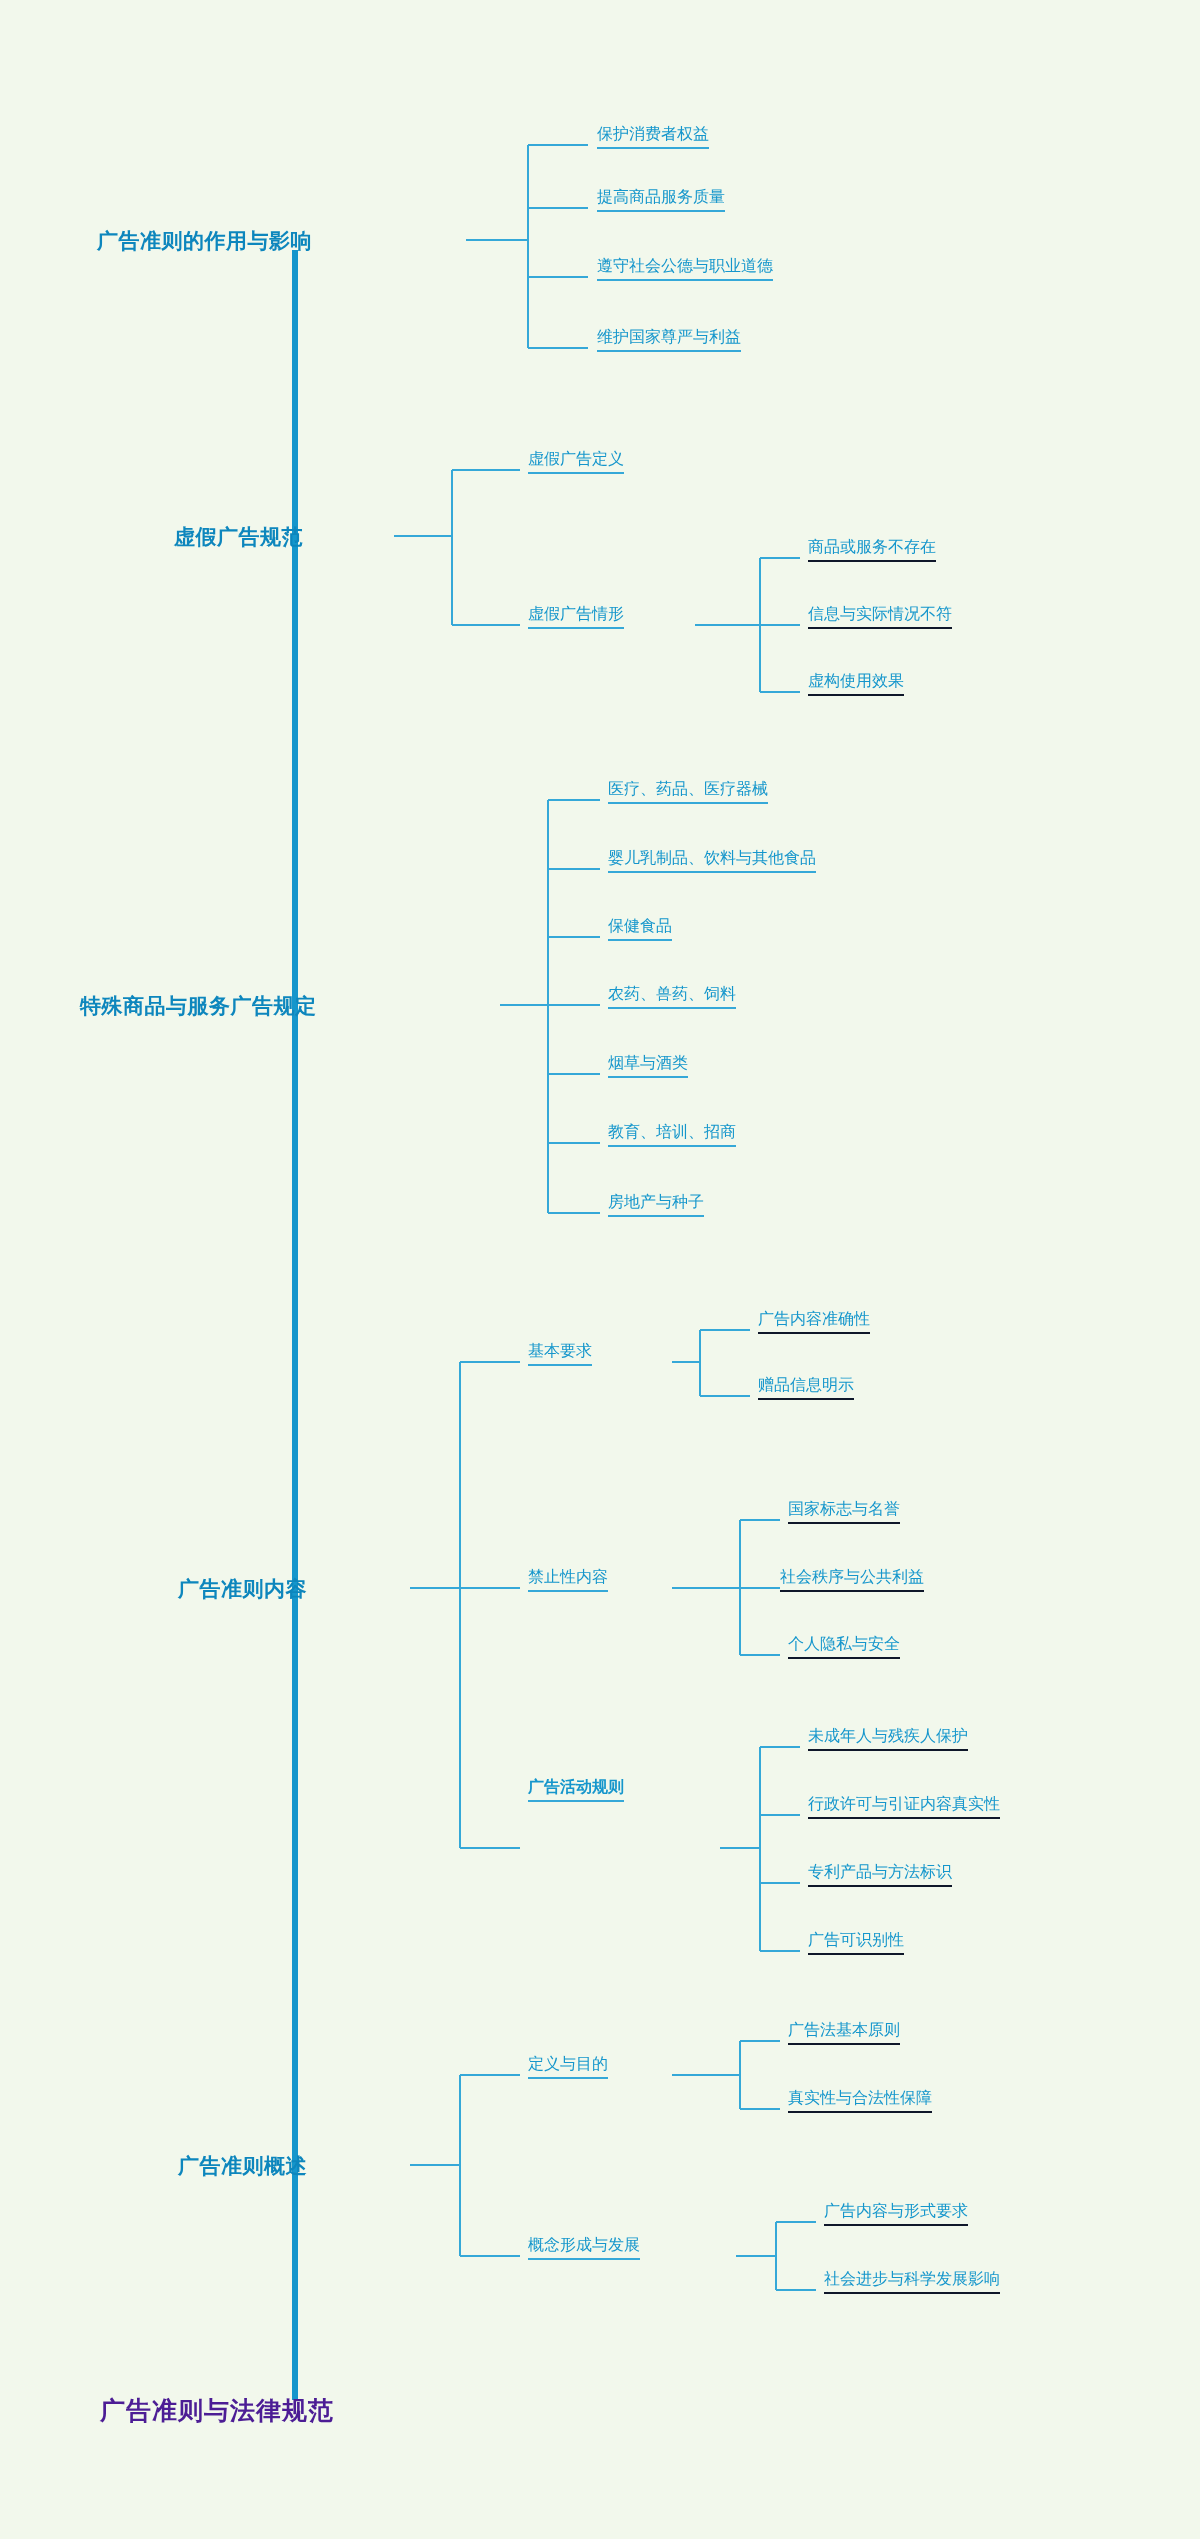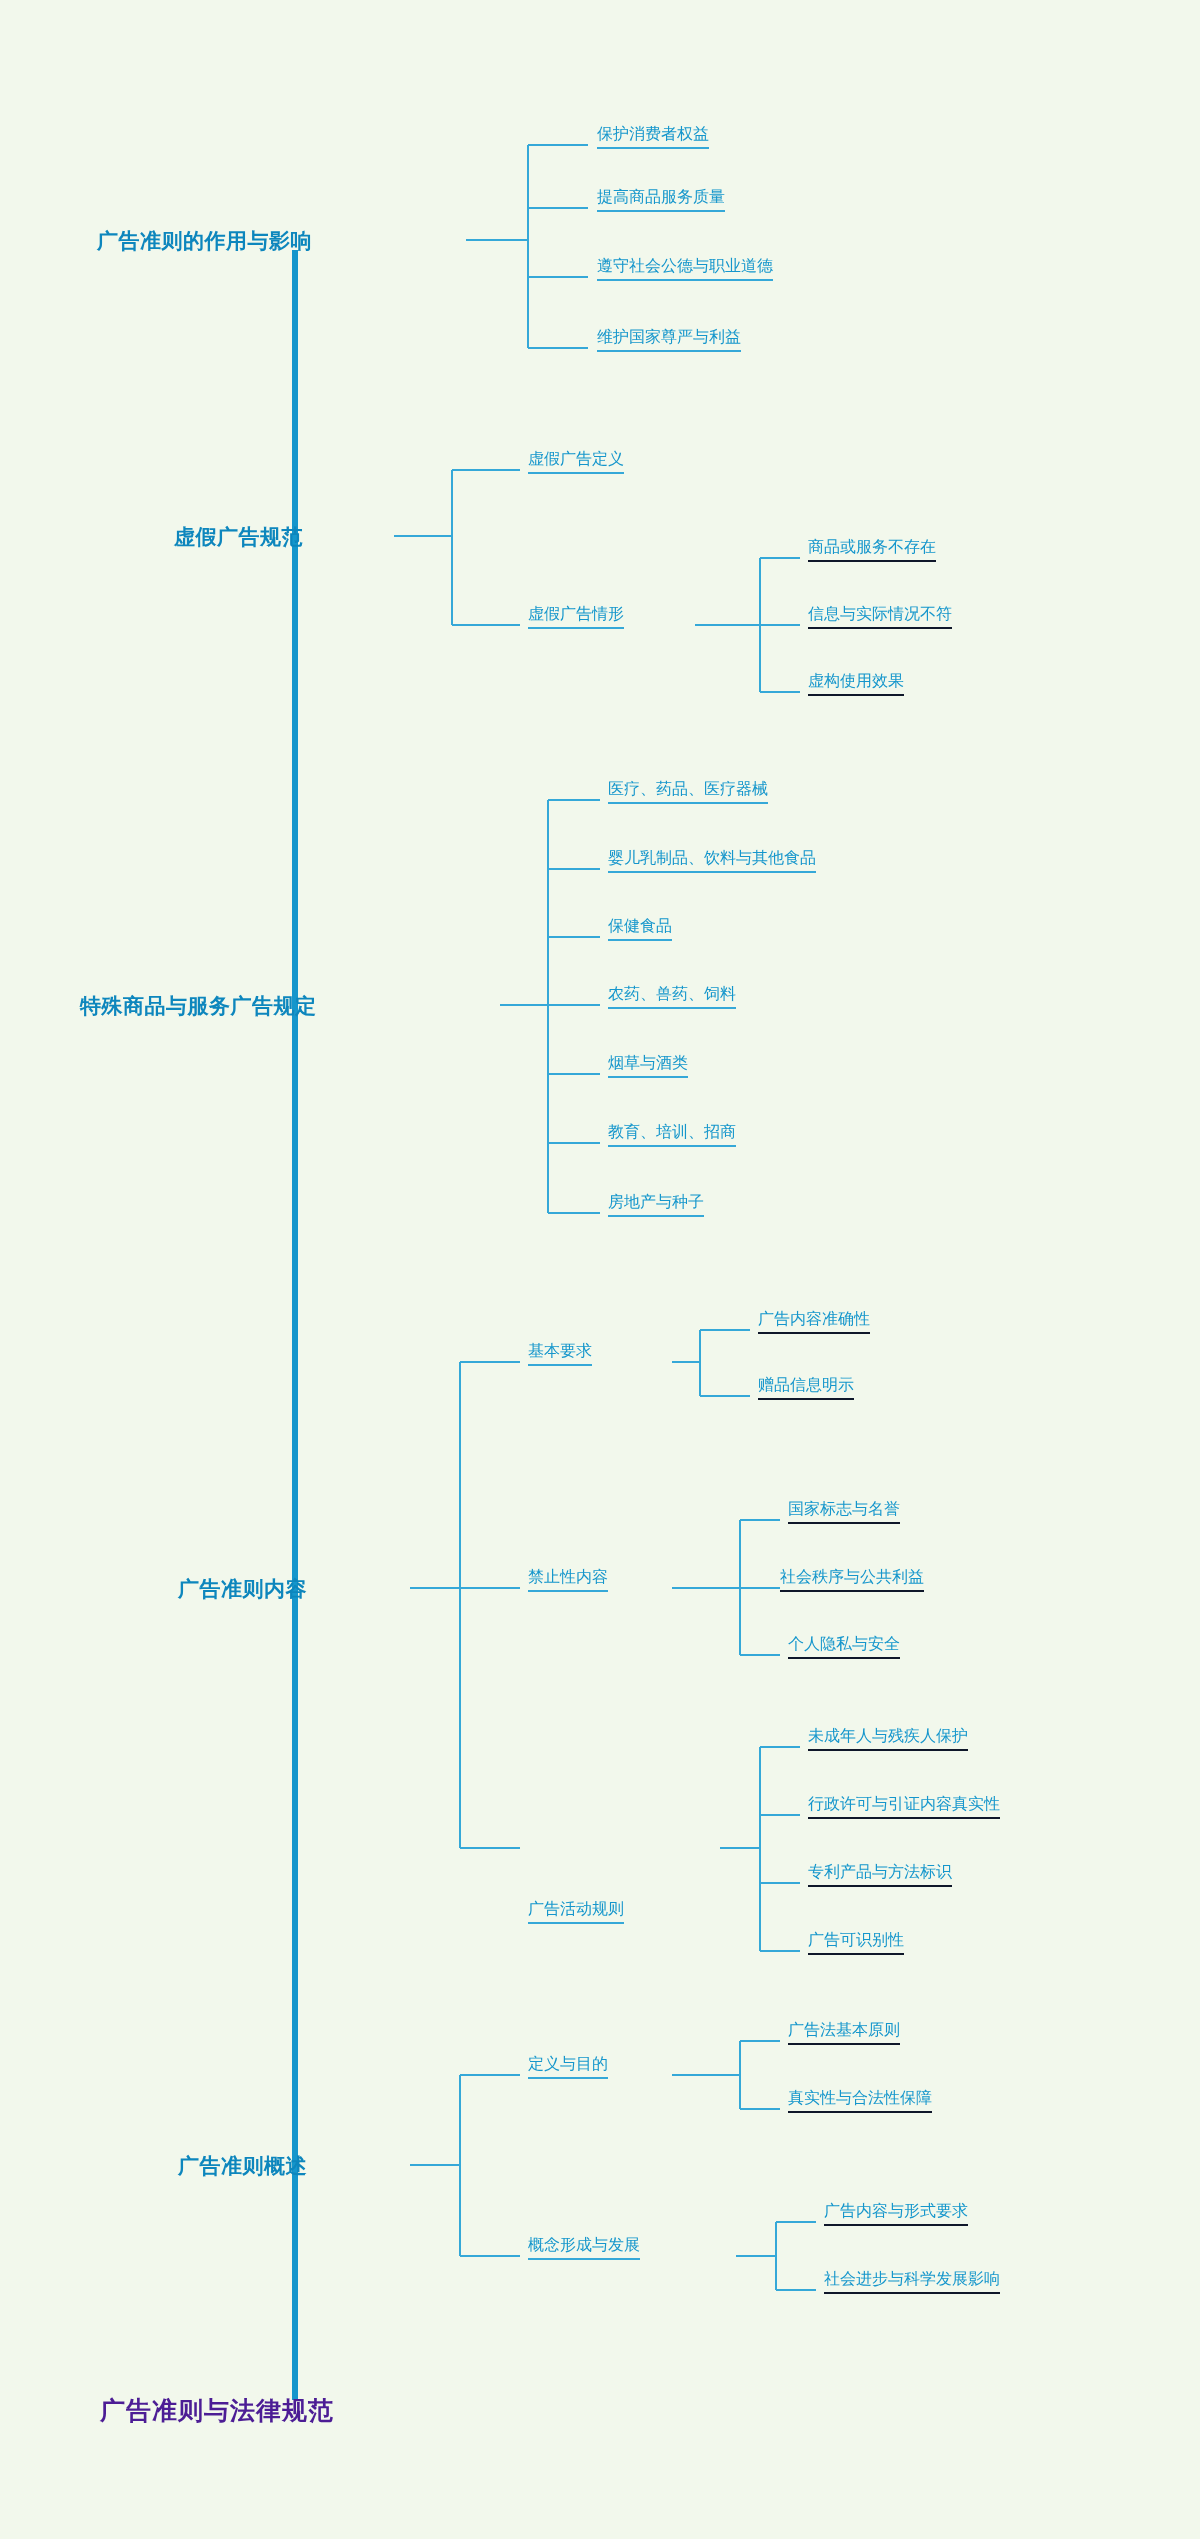--- a/index.html
+++ b/index.html
@@ -160,21 +160,21 @@
   <div class="node l2" style="left:608px; top:1192px;">房地产与种子</div>
 
   <div class="node l1" style="left:178px; top:1576px;">广告准则内容</div>
   <div class="node l2" style="left:528px; top:1341px;">基本要求</div>
   <div class="node l3" style="left:758px; top:1309px;">广告内容准确性</div>
   <div class="node l3" style="left:758px; top:1375px;">赠品信息明示</div>
   <div class="node l2" style="left:528px; top:1567px;">禁止性内容</div>
   <div class="node l3" style="left:788px; top:1499px;">国家标志与名誉</div>
   <div class="node l3" style="left:770px; top:1567px;margin-left:10px;">社会秩序与公共利益</div>
   <div class="node l3" style="left:788px; top:1634px;">个人隐私与安全</div>
-  <div class="node l2" style="left:528px; top:1899px;">广告活动规则</div>
+  <div class="node l2" style="left:528px; top:1777px;font-weight:bold;">广告活动规则</div>
   <div class="node l3" style="left:808px; top:1726px;">未成年人与残疾人保护</div>
   <div class="node l3" style="left:808px; top:1794px;">行政许可与引证内容真实性</div>
   <div class="node l3" style="left:808px; top:1862px;">专利产品与方法标识</div>
   <div class="node l3" style="left:808px; top:1930px;">广告可识别性</div>
 
   <div class="node l1" style="left:178px; top:2153px;">广告准则概述</div>
   <div class="node l2" style="left:528px; top:2054px;">定义与目的</div>
   <div class="node l3" style="left:788px; top:2020px;">广告法基本原则</div>
   <div class="node l3" style="left:788px; top:2088px;">真实性与合法性保障</div>
   <div class="node l2" style="left:528px; top:2235px;">概念形成与发展</div>

